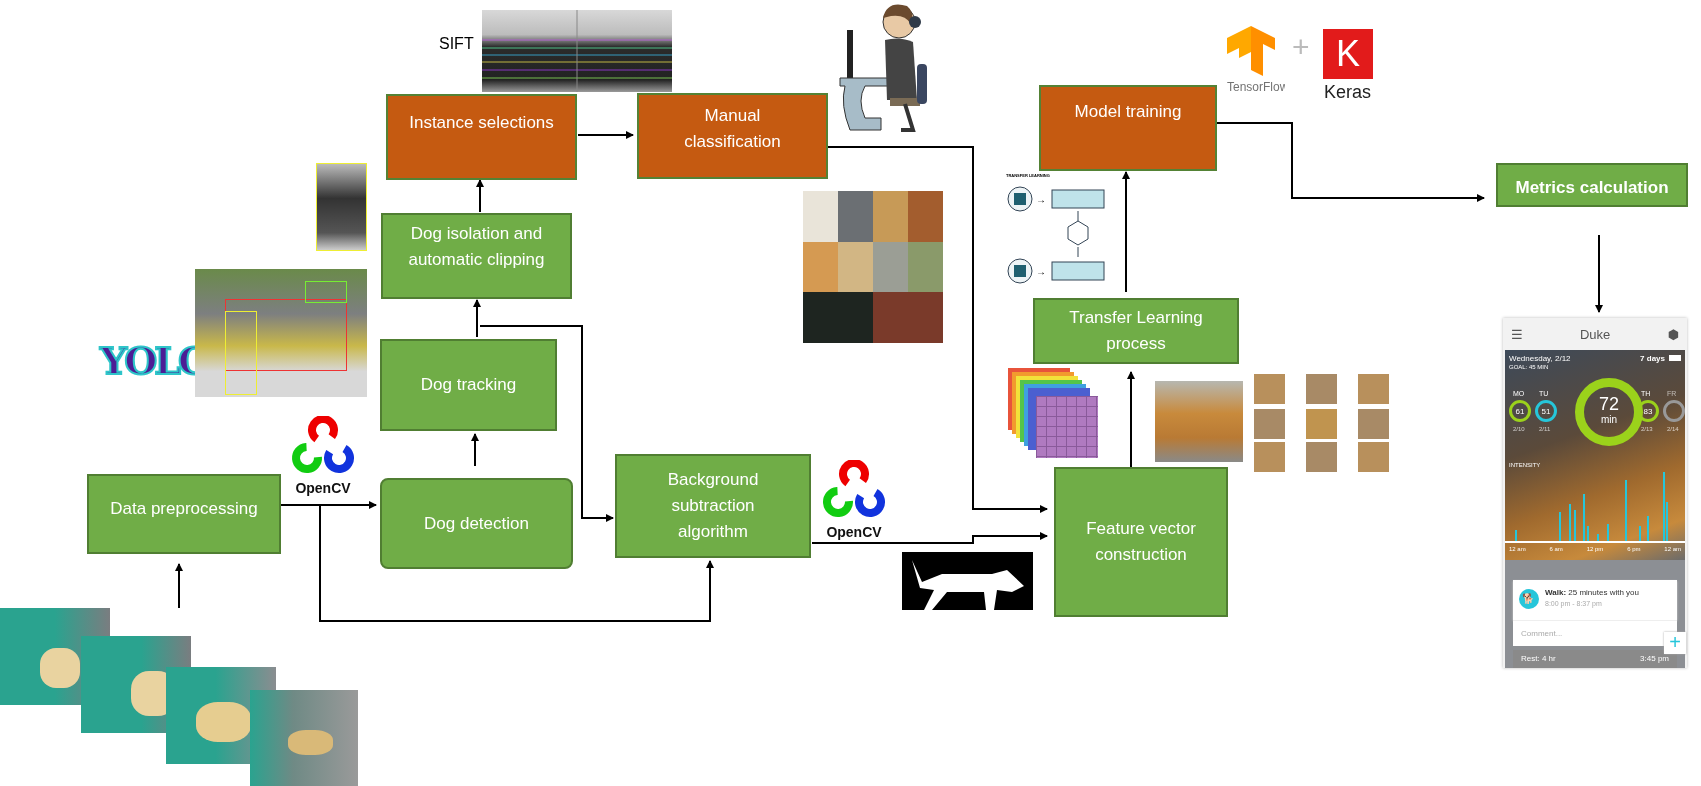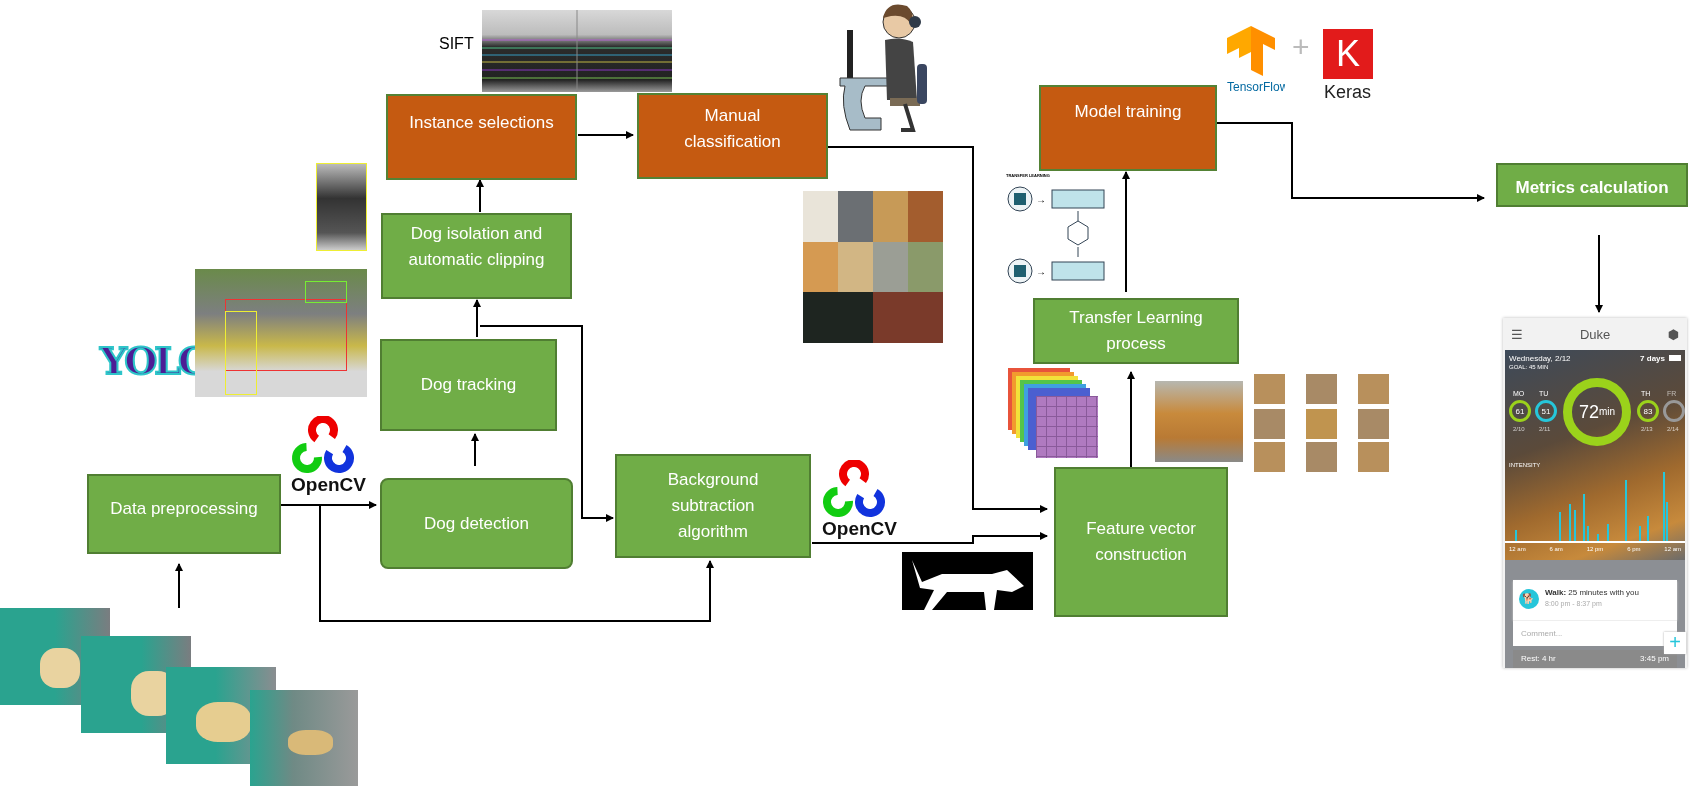--- a/index.html
+++ b/index.html
@@ -5,21 +5,21 @@
   html,body{margin:0;padding:0;background:#fff;}
   body{width:1701px;height:786px;position:relative;overflow:hidden;font-family:"Liberation Sans","DejaVu Sans",sans-serif;}
   .box{position:absolute;box-sizing:border-box;border:2px solid #507e32;color:#fff;display:flex;align-items:flex-start;justify-content:center;text-align:center;font-size:17px;line-height:26px;padding-top:14px;}
   .green{background:#70ad47;}
   .orange{background:#c55a11;border-color:#548235;}
   .box.center{align-items:center;padding-top:0;}
   .img{position:absolute;box-sizing:border-box;overflow:hidden;}
   svg.lines{position:absolute;left:0;top:0;}
   .lbl{position:absolute;font-size:16px;color:#000;}
   .opencv{position:absolute;width:64px;height:80px;}
-  .opencv-text{position:absolute;left:0;width:64px;bottom:0;text-align:center;font-weight:bold;font-size:19px;color:#111;}
+  .opencv-text{position:absolute;left:0;width:64px;bottom:0;text-align:center;font-weight:bold;font-size:14px;color:#111;}
   .phone{position:absolute;left:1503px;top:318px;width:184px;height:350px;background:#f2f2f2;box-shadow:0 0 3px #bbb;overflow:hidden;font-size:9px;}
   .phone .top{height:32px;display:flex;align-items:center;justify-content:space-between;padding:0 8px;color:#555;font-size:13px;}
   .phone .hero{position:absolute;left:2px;top:32px;width:180px;height:210px;background:linear-gradient(160deg,#3d4a5a 0%,#5b4a3a 40%,#a06a2e 65%,#c78a3c 85%,#6b6b6b 100%);}
   .phone .hero .t{position:absolute;color:#fff;font-size:8px;}
   .ring{position:absolute;border-radius:50%;box-sizing:border-box;display:flex;align-items:center;justify-content:center;color:#fff;font-size:8px;}
   .bar{position:absolute;bottom:0;width:2px;background:#26c6da;}
   .card{position:absolute;left:10px;top:262px;width:164px;height:40px;background:#fff;box-shadow:0 1px 2px #ccc;}
   .comment{position:absolute;left:10px;top:302px;width:164px;height:26px;background:#fff;border-top:1px solid #eee;color:#aaa;font-size:8px;line-height:26px;padding-left:8px;box-sizing:border-box;}
   .rest{position:absolute;left:10px;top:332px;width:164px;height:18px;background:#8a8a8a;color:#fff;font-size:8px;line-height:18px;padding:0 8px;box-sizing:border-box;display:flex;justify-content:space-between;}
   .plus{position:absolute;left:1664px;top:632px;width:22px;height:22px;background:#fff;color:#26c6da;font-size:20px;line-height:20px;text-align:center;box-shadow:0 0 2px #aaa;}
@@ -223,21 +223,21 @@
     <text x="30" y="102" font-size="10">→</text>
     <rect x="46" y="89" width="52" height="18" fill="#bfe3ea" stroke="#345"></rect>
   </svg>
 </div>
 
 <div class="img" style="left:1227px;top:26px;width:58px;height:72px;">
   <svg width="58" height="52">
     <polygon points="24,0 48,12 48,24 36,18 36,50 24,44" fill="#ff8f00"></polygon>
     <polygon points="24,0 0,12 0,28 12,22 12,32 24,26" fill="#ffa800"></polygon>
   </svg>
-  <div style="position:absolute;left:0;top:54px;font-size:12px;color:#0369a1;">TensorFlow</div>
+  <div style="position:absolute;left:0;top:54px;font-size:12px;color:#737373;">TensorFlow</div>
 </div>
 <div class="lbl" style="left:1292px;top:30px;font-size:30px;color:#bbb;">+</div>
 <div style="position:absolute;left:1323px;top:29px;width:50px;height:50px;background:#e21b1b;color:#fff;font-size:36px;text-align:center;line-height:50px;">K</div>
 <div class="lbl" style="left:1324px;top:82px;font-size:18px;color:#222;">Keras</div>
 
 <div class="phone">
   <div class="top">
     <span>☰</span>
     <span>Duke</span>
     <span>⬢</span>
@@ -245,21 +245,21 @@
   <div class="hero">
     <div class="t" style="left:4px;top:4px;">Wednesday, 2/12</div>
     <div class="t" style="left:4px;top:14px;font-size:6px;">GOAL: 45 MIN</div>
     <div class="t" style="right:20px;top:4px;font-weight:bold;">7 days</div>
     <div class="t" style="right:4px;top:5px;width:12px;height:6px;background:#fff;"></div>
 
     <div class="t" style="left:8px;top:40px;font-size:7px;">MO</div>
     <div class="ring" style="left:4px;top:50px;width:22px;height:22px;border:3px solid #9bd21b;">61</div>
     <div class="t" style="left:34px;top:40px;font-size:7px;">TU</div>
     <div class="ring" style="left:30px;top:50px;width:22px;height:22px;border:3px solid #26c6da;">51</div>
-    <div class="ring" style="left:58px;top:28px;width:68px;height:68px;border:9px solid #9bd21b;flex-direction:row;font-size:18px;line-height:16px;">
+    <div class="ring" style="left:70px;top:28px;width:68px;height:68px;border:9px solid #9bd21b;flex-direction:column;font-size:18px;line-height:16px;">
       <span>72</span>
       <span style="font-size:10px;">min</span>
     </div>
     <div class="t" style="left:136px;top:40px;font-size:7px;">TH</div>
     <div class="ring" style="left:132px;top:50px;width:22px;height:22px;border:3px solid #9bd21b;">83</div>
     <div class="t" style="left:162px;top:40px;font-size:7px;opacity:.6;">FR</div>
     <div class="ring" style="left:158px;top:50px;width:22px;height:22px;border:3px solid #999;"></div>
     <div class="t" style="left:8px;top:76px;font-size:6px;opacity:.7;">2/10</div>
     <div class="t" style="left:34px;top:76px;font-size:6px;opacity:.7;">2/11</div>
     <div class="t" style="left:136px;top:76px;font-size:6px;opacity:.7;">2/13</div>

